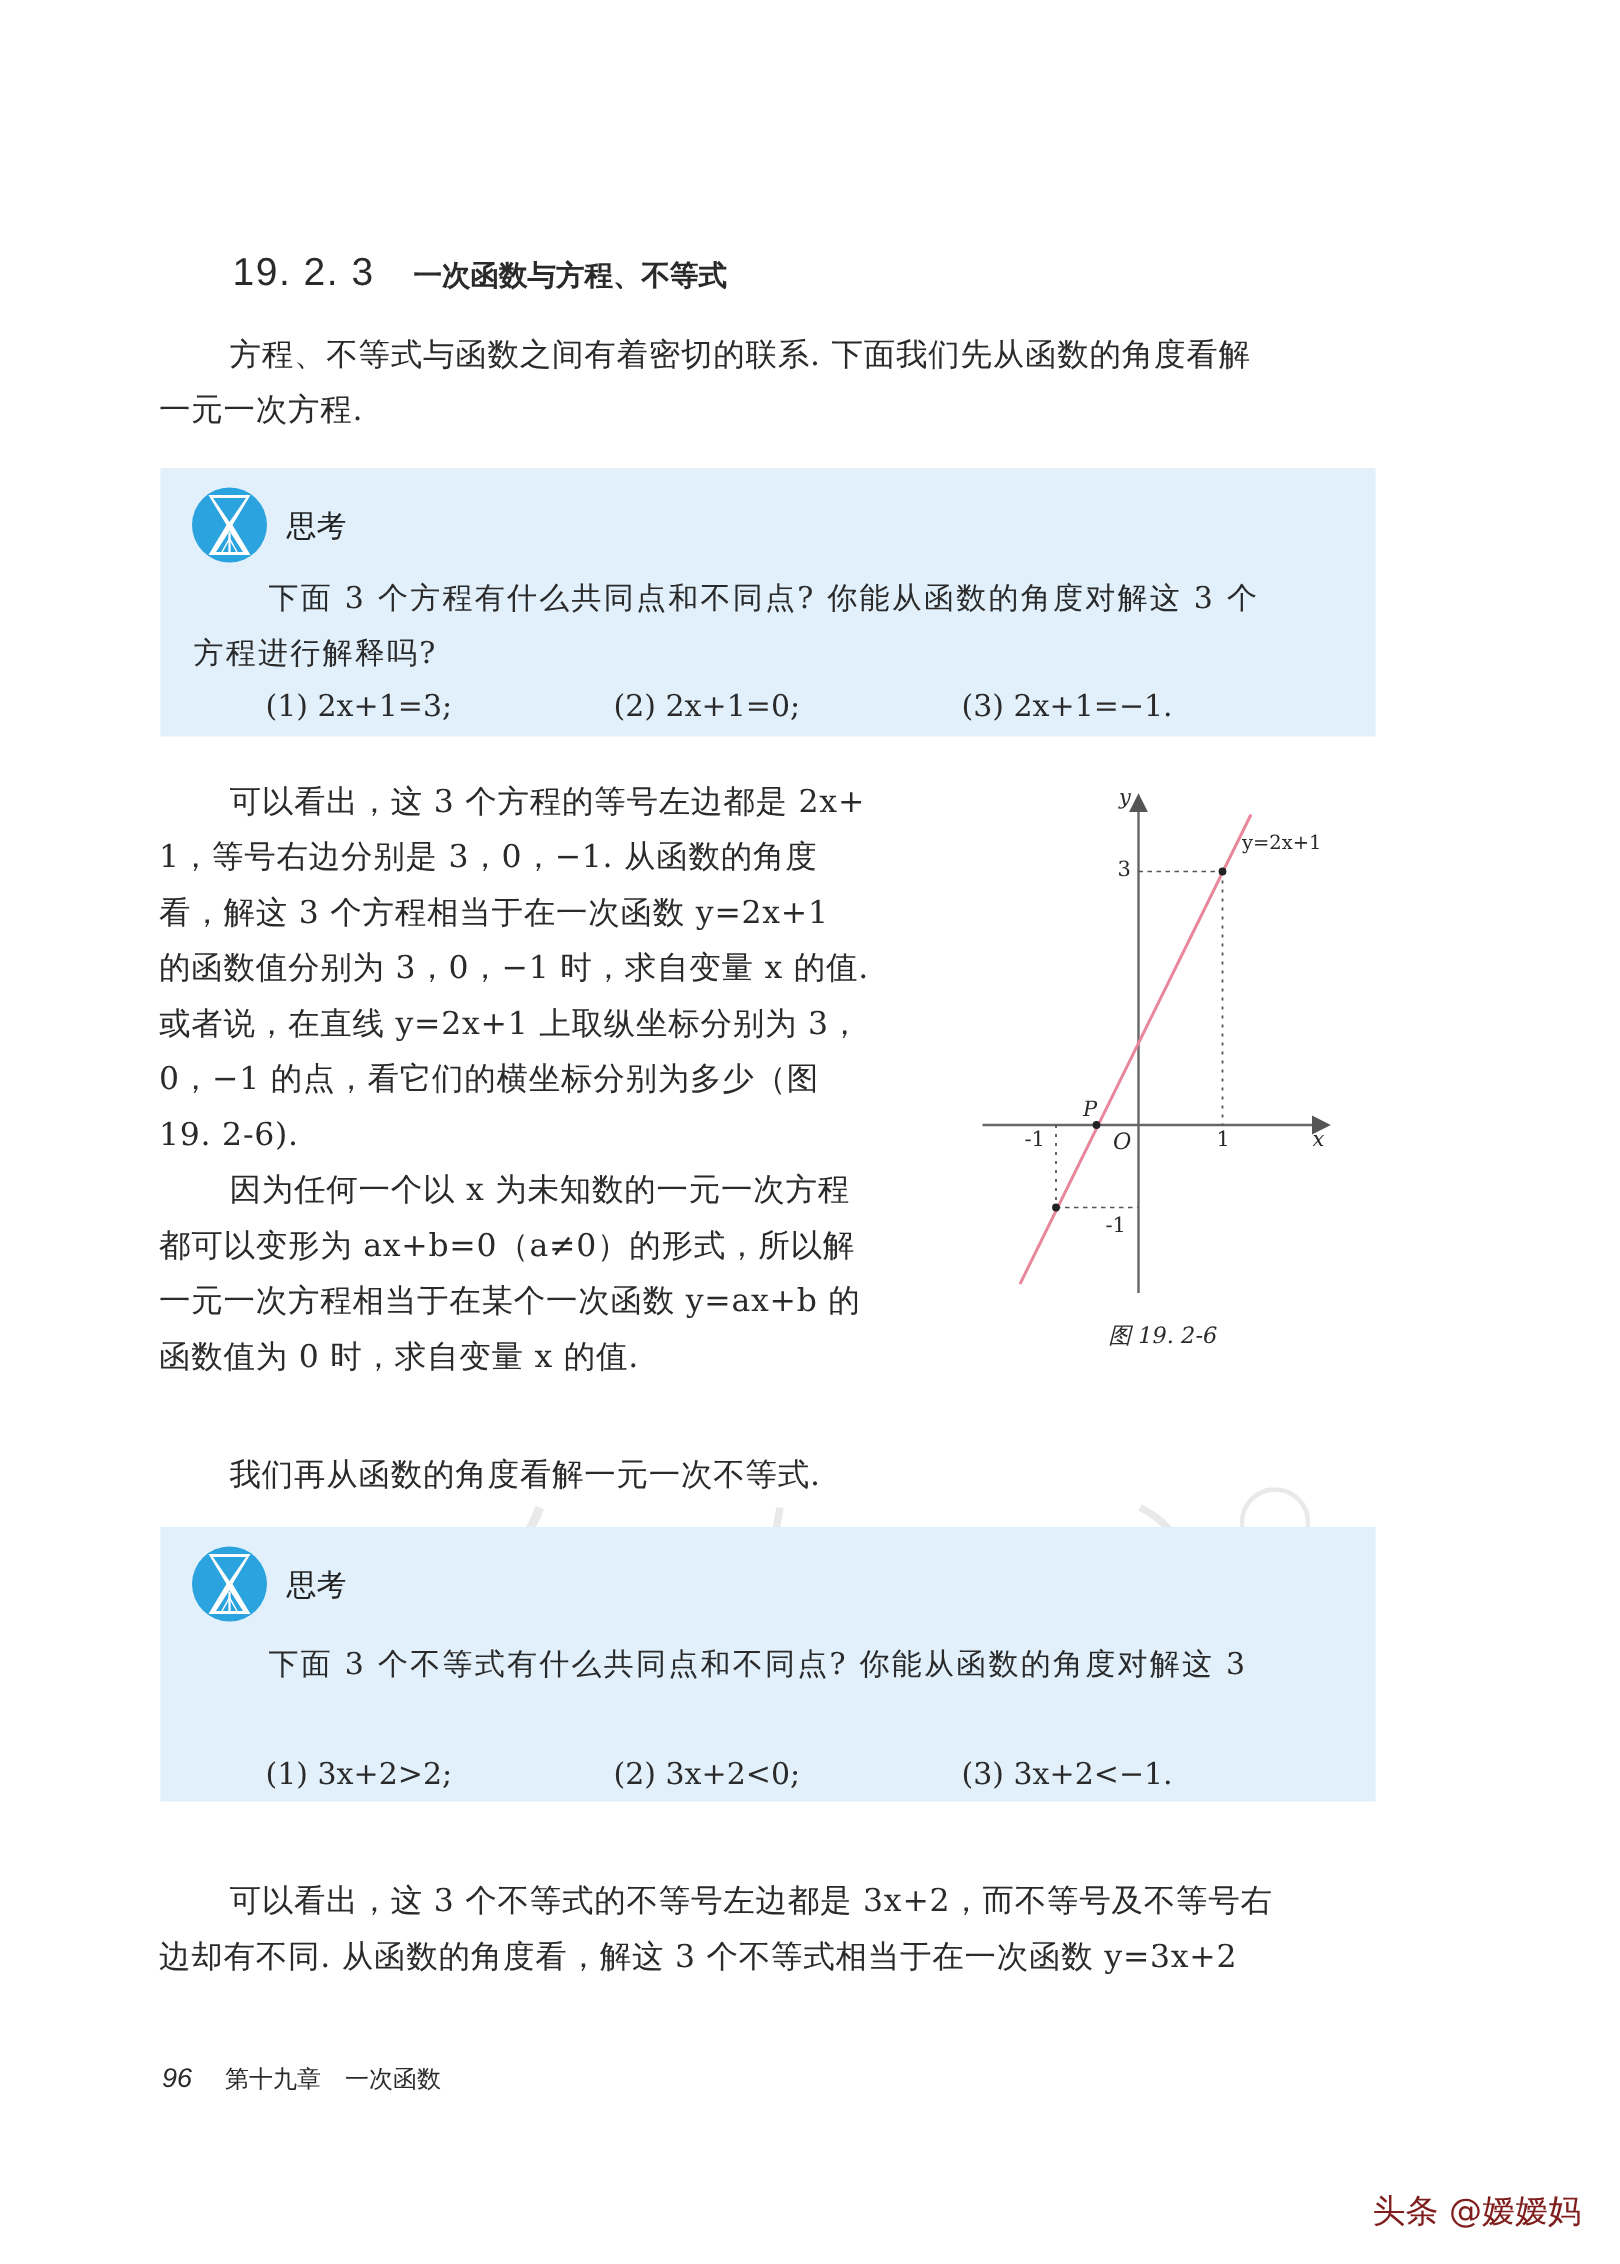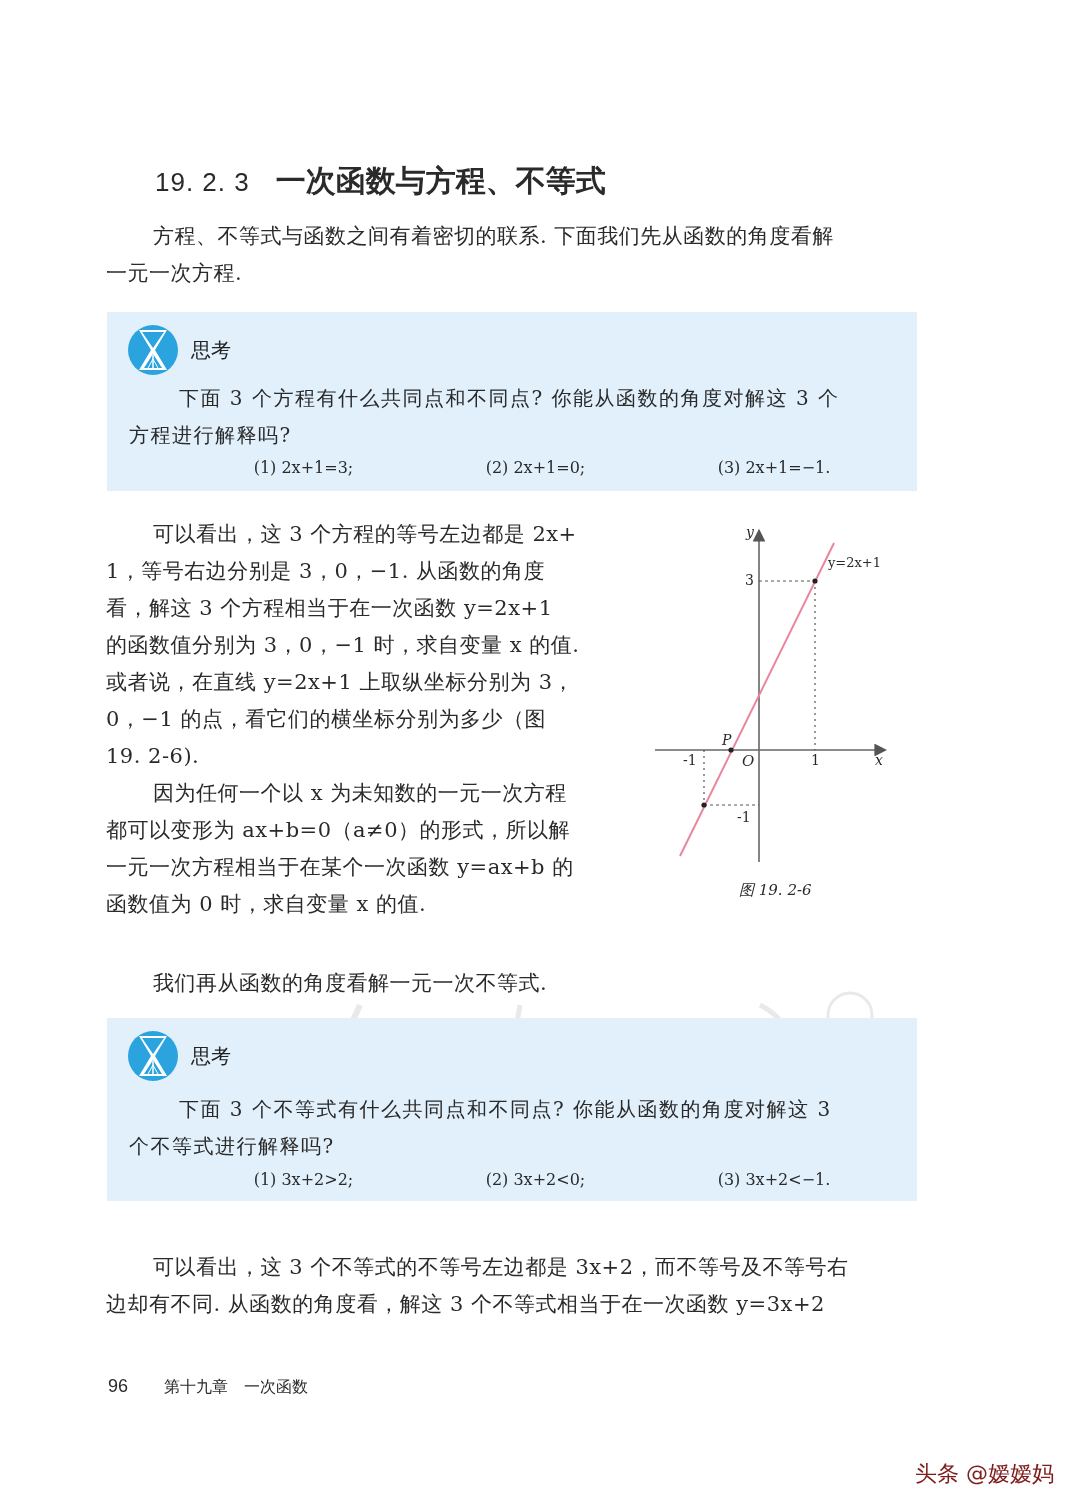--- a/index.html
+++ b/index.html
@@ -7,39 +7,39 @@
     width: 1080px; height: 1509px; position: relative; overflow: hidden;
     background: #ffffff;
     font-family: "DejaVu Serif", "Liberation Serif", serif;
     color: #2a2a2a;
   }
   .abs { position: absolute; }
   .section-title {
     left: 155px; top: 163px; font-size: 26px; line-height: 36px; white-space: nowrap;
   }
   .section-title .num { font-family: "Liberation Sans", "DejaVu Sans", sans-serif; font-weight: normal; letter-spacing: 1px; margin-right: 26px; }
-  .section-title .name { font-family: "DejaVu Sans", sans-serif; font-weight: bold; font-size: 30px; }
+  .section-title .name { font-family: "DejaVu Sans", sans-serif; font-weight: bold; font-size: 19px; }
   .para {
     font-size: 21px; line-height: 37px; letter-spacing: 0.5px;
   }
   .indent { text-indent: 47px; }
   .think-box {
     left: 107px; width: 810px; background: #e1f0fb;
   }
   .think-head { position: absolute; left: 20px; top: 12px; height: 52px; display: flex; align-items: center; }
   .think-icon { width: 52px; height: 52px; }
   .think-label { font-family: "DejaVu Sans", sans-serif; font-weight: normal; font-size: 20px; margin-left: 12px; color: #222; }
   .think-text { position: absolute; left: 22px; right: 20px; font-size: 20px; line-height: 37px; letter-spacing: 1.5px; }
-  .think-items { position: absolute; left: 70px; right: 10px; font-size: 16px; display: flex; justify-content: center; }
+  .think-items { position: absolute; left: 70px; right: 10px; font-size: 20px; display: flex; }
   .think-items span { display: inline-block; }
   .left-col { left: 106px; width: 526px; }
   .figure { left: 640px; top: 515px; width: 270px; height: 400px; }
   .caption { font-size: 15px; font-style: italic; }
   .footer { left: 108px; top: 1375px; font-size: 18px; white-space: nowrap; }
-  .footer .page-num { font-family: "Liberation Sans", "DejaVu Sans", sans-serif; margin-right: 36px; }
+  .footer .page-num { font-family: "Liberation Sans", "DejaVu Sans", sans-serif; margin-right: 22px; font-style: italic; }
   .footer .chapter { font-family: Liberation Mono, monospace; font-size: 16px; }
   .watermark-credit {
     right: 26px; bottom: 20px; font-family: "DejaVu Sans", sans-serif; font-size: 22px; color: #7f1d1d;
     text-shadow: 1px 1px 0 #fff, -1px -1px 0 #fff, 1px -1px 0 #fff, -1px 1px 0 #fff;
     text-align: right;
   }
   .bg-watermark { left: 240px; top: 985px; width: 650px; height: 160px; opacity: 0.18; pointer-events: none; }
 </style>
 </head>
 <body>
@@ -147,21 +147,20 @@
       <path d="M15 8 L37 8 L26 24 Z" fill="#2aa3de"></path>
       <path d="M17 44 L26 30 L35 44 Z" fill="#2aa3de"></path>
       <line x1="26" y1="31" x2="26" y2="44" stroke="#fff" stroke-width="1.5"></line>
       <line x1="21" y1="44" x2="26" y2="35" stroke="#fff" stroke-width="1"></line>
       <line x1="31" y1="44" x2="26" y2="35" stroke="#fff" stroke-width="1"></line>
     </svg>
     <span class="think-label">思考</span>
   </div>
   <div class="think-text" style="top:73px;">
     <div style="text-indent:50px; white-space:nowrap;">下面 3 个不等式有什么共同点和不同点? 你能从函数的角度对解这 3</div>
-    <div>个不等式进行解释吗?</div>
   </div>
   <div class="think-items" style="top:152px;">
     <span style="width:232px;">(1) 3x+2&gt;2;</span>
     <span style="width:232px;">(2) 3x+2&lt;0;</span>
     <span>(3) 3x+2&lt;−1.</span>
   </div>
 </div>
 
 <div class="abs para" style="left:106px; top:1229px; width:820px;">
   <div class="indent" style="white-space:nowrap;margin-top:20px;">可以看出，这 3 个不等式的不等号左边都是 3x+2，而不等号及不等号右</div>

